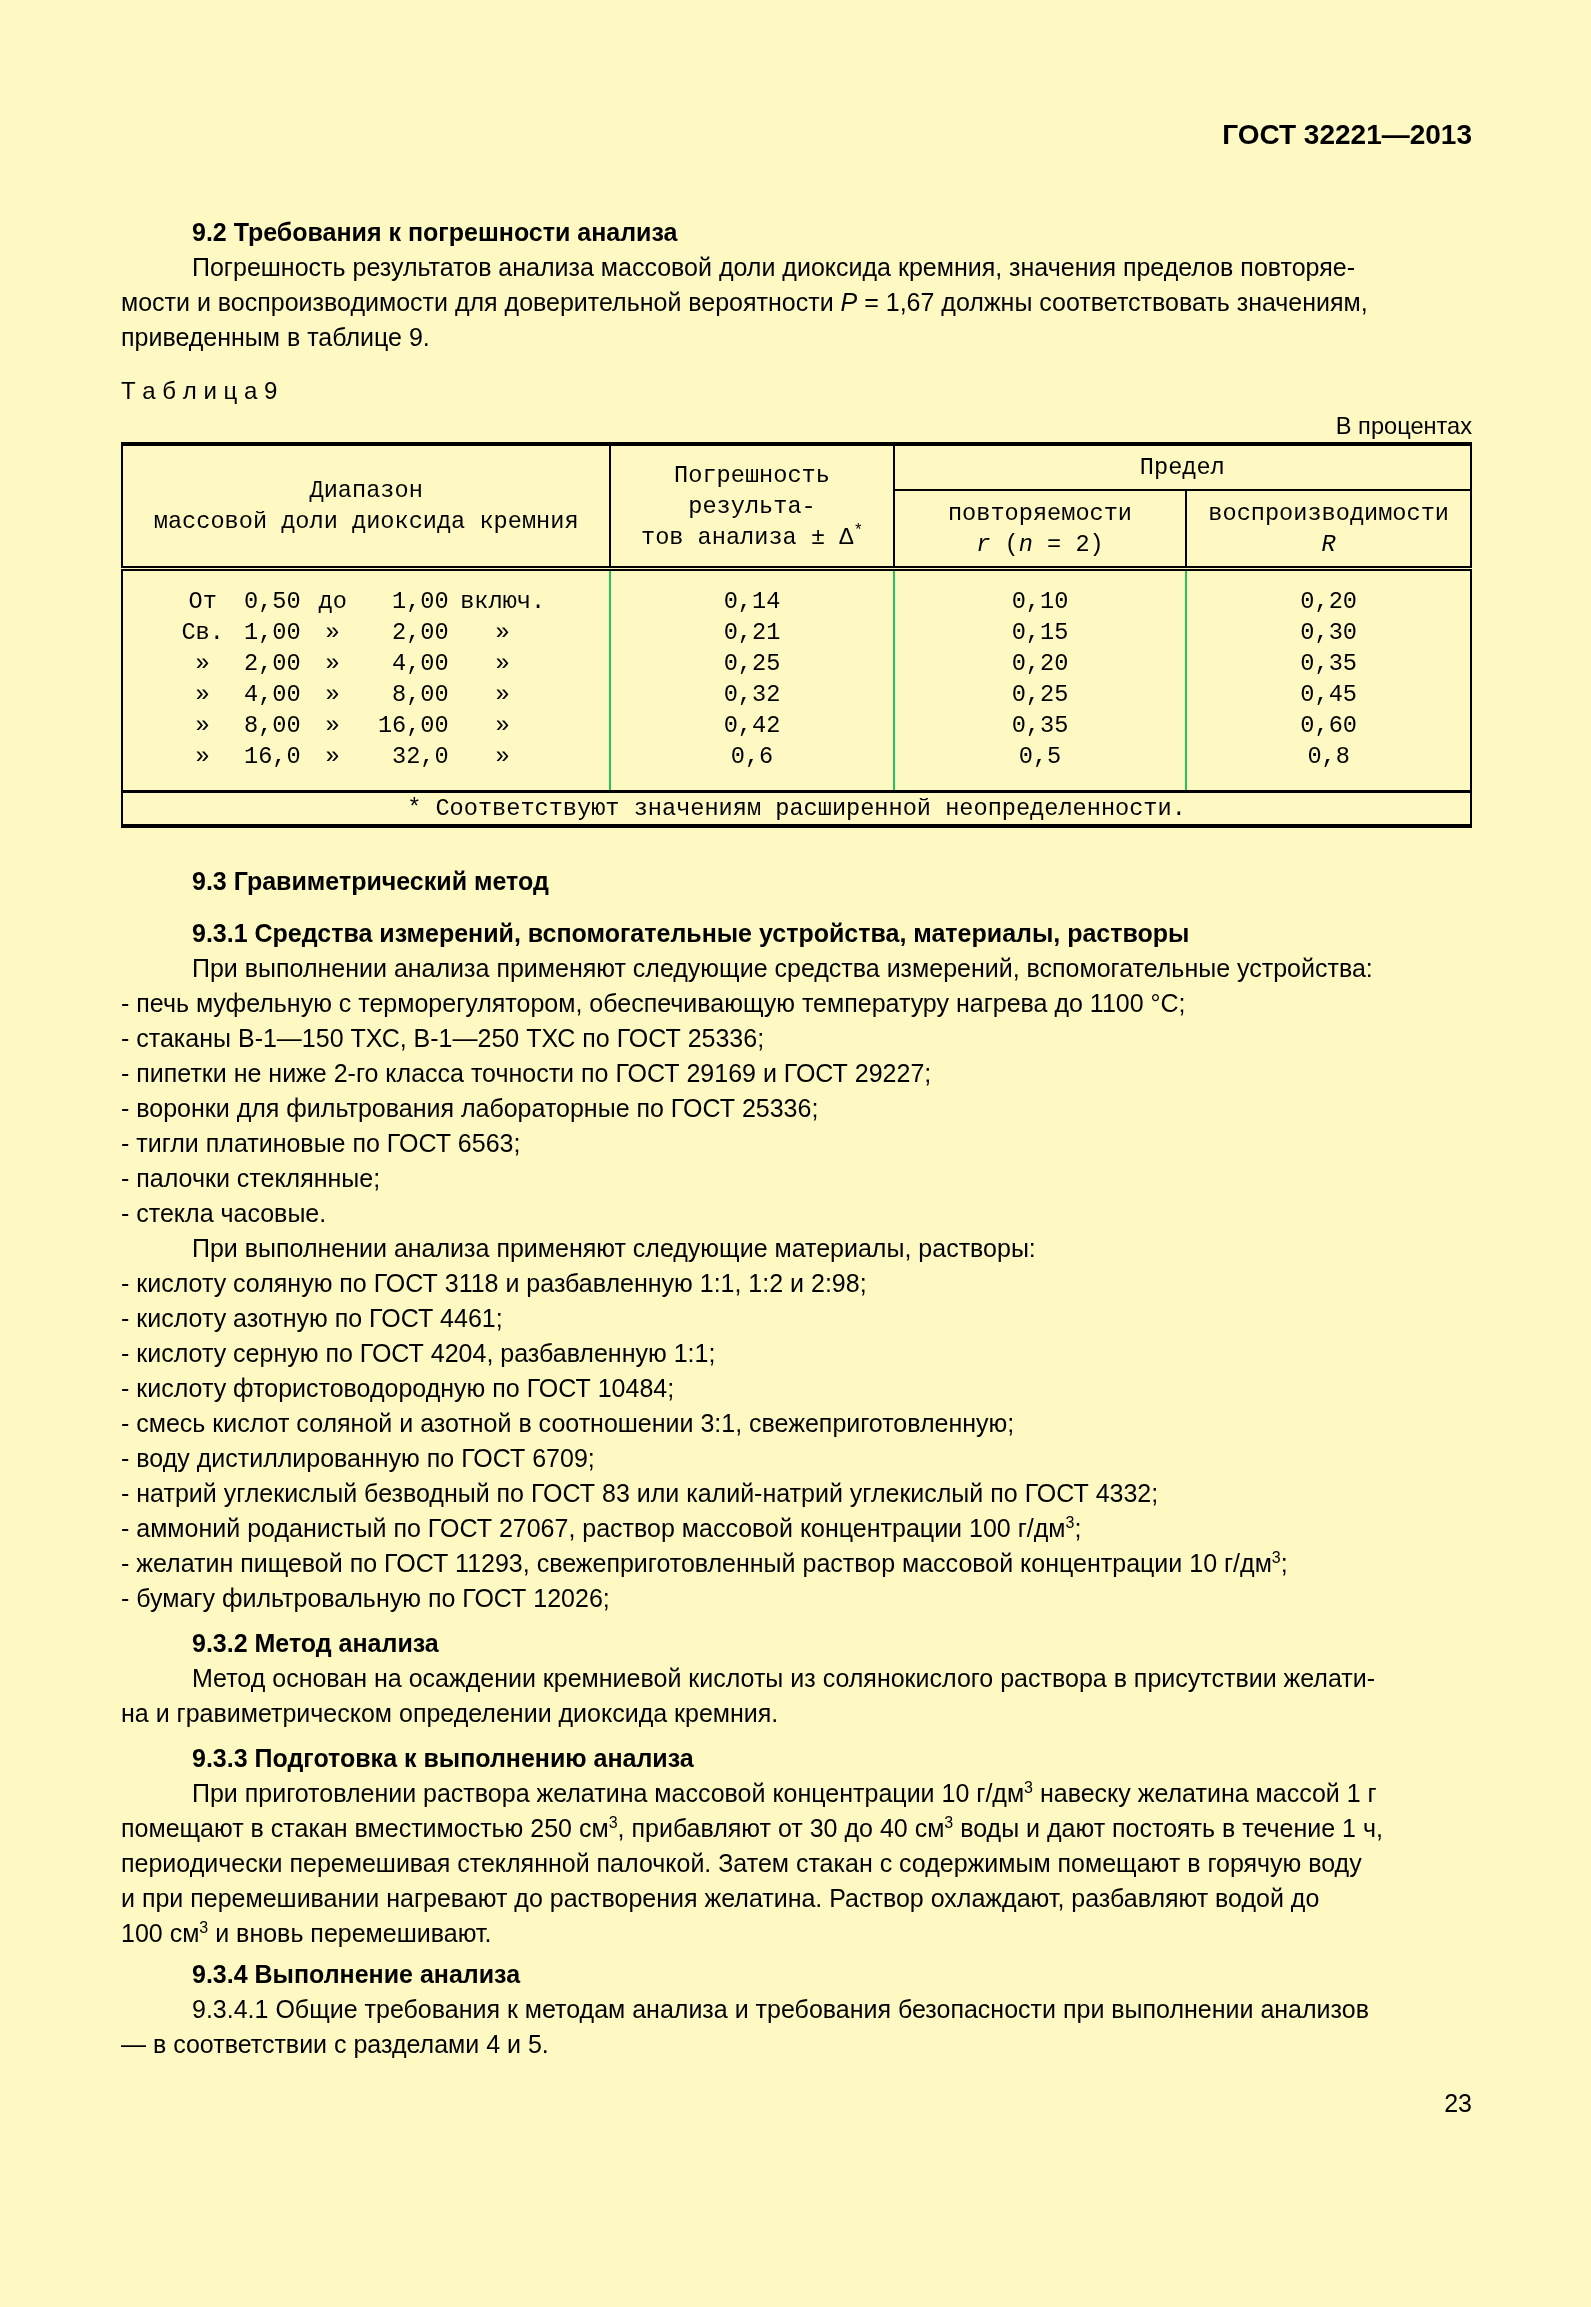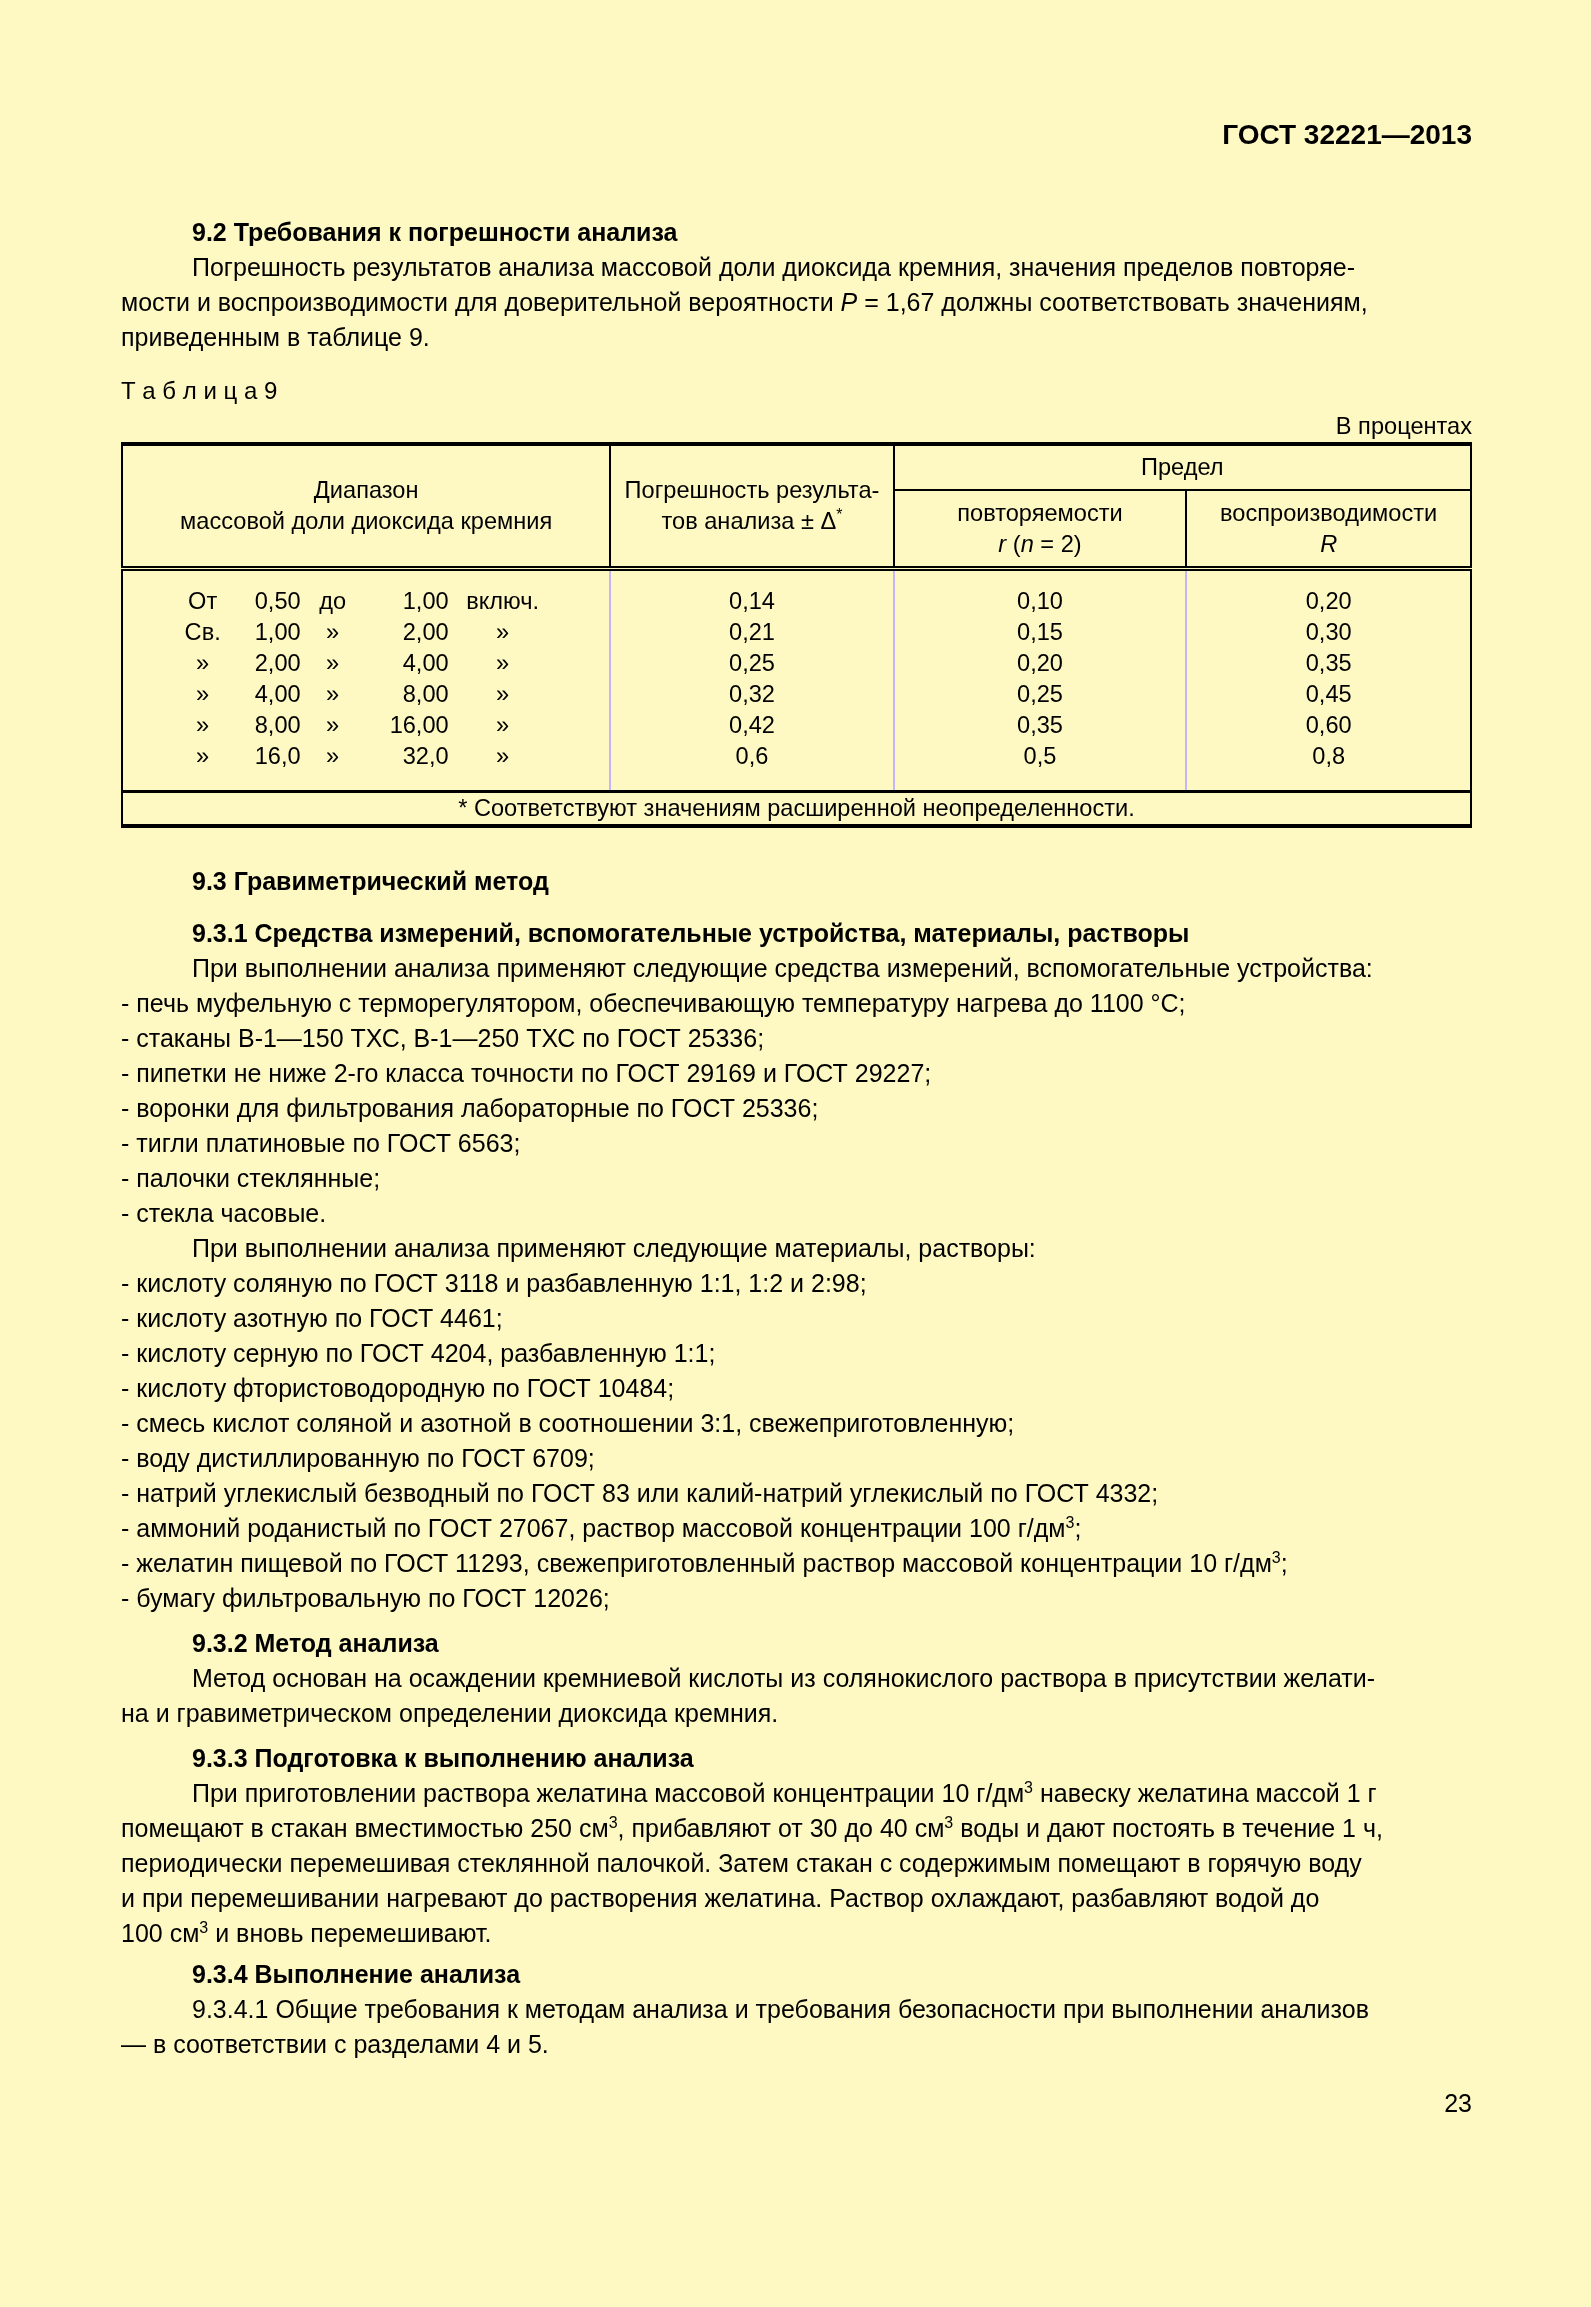--- a/index.html
+++ b/index.html
@@ -50,20 +50,21 @@
     text-align: right;
     font-size: 23.6px;
   }
   
   table.t9 {
     width: 100%;
     margin-top: 1.3px;
     border-collapse: collapse;
     table-layout: fixed;
     font-size: 23.6px;
+    font-family: Liberation Mono, monospace;
   }
   table.t9 col.c1 { width: 36.2%; }
   table.t9 col.c2 { width: 21.0%; }
   table.t9 col.c3 { width: 21.7%; }
   table.t9 col.c4 { width: 21.1%; }
   table.t9 {
     border-left: 2px solid #000;
     border-right: 2px solid #000;
     border-top: 4.7px solid #000;
     border-bottom: 4.7px solid #000;
@@ -79,21 +80,21 @@
   td.hd-span { border-bottom: 5.4px double #000; }
   td.hd-group {
     height: 43px;
     border-bottom: 2.7px solid #000;
     border-right: none;
   }
   tr.sub td {
     height: 75px;
     border-bottom: 5.4px double #000;
   }
-  tbody td { border-right: 2px solid #c4b5fd; height: 30px; }
+  tbody td { border-right: 2px solid #22c55e; height: 30px; }
   tbody td:last-child { border-right: none; }
   tbody tr:first-child td { padding-top: 15px; }
   tbody tr:last-child td { padding-bottom: 17.5px; border-bottom: 3.4px solid #000; }
   td.cr { text-align: left; padding-left: 28px; }
   .ra, .rb, .rc, .rd, .re { display: inline-block; }
   .ra { width: 54px; }
   .rb { width: 71px; text-align: right; }
   .rc { width: 64px; text-align: center; }
   .rd { width: 84px; text-align: right; }
   .re { width: 108px; text-align: center; }

